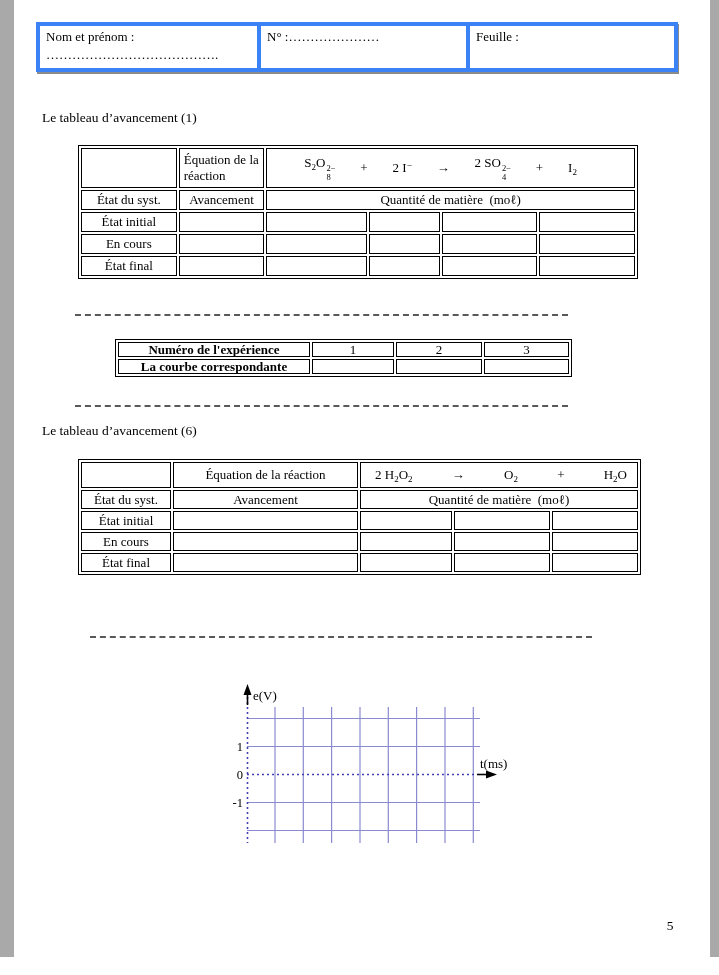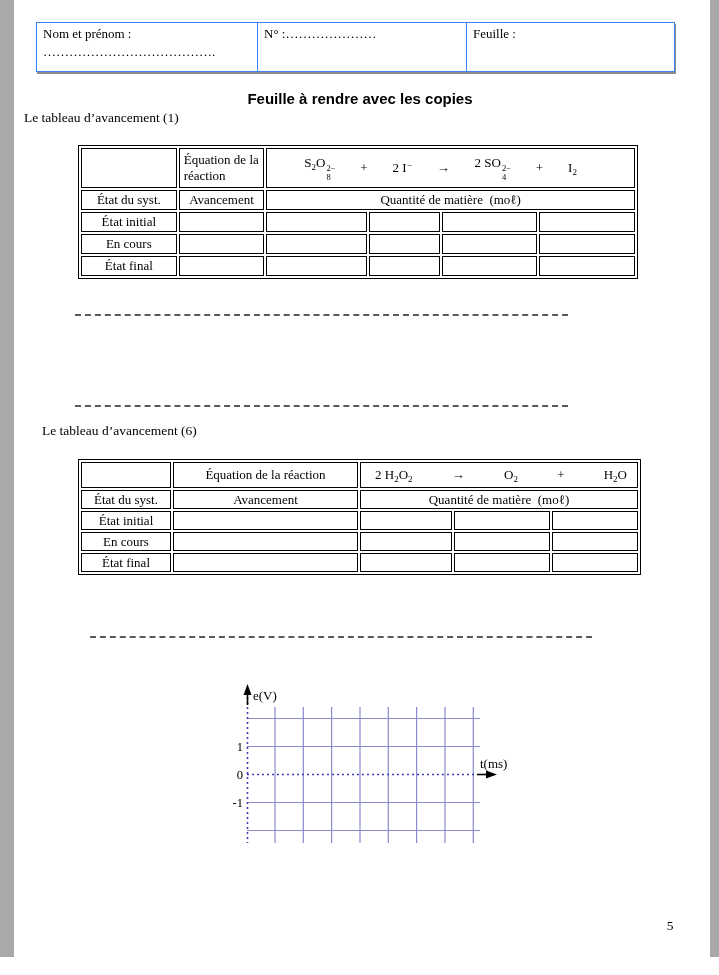--- a/index.html
+++ b/index.html
@@ -5,27 +5,27 @@
   html,body{margin:0;padding:0;background:#fff;}
   .page{position:relative;width:719px;height:975px;background:#ffffff;overflow:hidden;
         font-family:"Liberation Serif", serif;color:#000;}
   .side-strip{position:absolute;top:0;height:957px;background:#a9a9a9;}
   .side-strip.left{left:0;width:14px;}
   .side-strip.right{left:710px;width:9px;}
 
   
   .header-table{position:absolute;left:36px;top:22px;width:638px;height:50px;
         border-collapse:collapse;table-layout:fixed;box-shadow:1px 2px 0 #8b8b8b;}
-  .header-table td{border:1px solid #3b82f6;vertical-align:top;padding:2px 6px;
+  .header-table td{border:4px solid #3b82f6;vertical-align:top;padding:2px 6px;
         font-size:13px;line-height:1.35;}
 
   .title{position:absolute;left:14px;top:90px;width:692px;text-align:center;
         font-family:"Liberation Sans", sans-serif;font-weight:bold;font-size:15px;}
   .heading{position:absolute;font-size:13.5px;}
-  .h1{left:24px;top:110px;}
+  .h1{left:42px;top:110px;}
   .h2{left:42px;top:423px;}
 
   
   table.adv{border-collapse:separate;border-spacing:2px;border:1px solid #000;
         background:#fff;table-layout:fixed;position:absolute;}
   table.adv td{border:1px solid #000;text-align:center;vertical-align:middle;
         font-size:13px;padding:0 2px;overflow:hidden;white-space:nowrap;}
   .t1{left:78px;top:145px;width:560px;}
   .t1 tr.r-eq td{height:38px;}
   .t1 tr.r-sub td, .t1 tr.r-data td{height:18px;}
@@ -76,21 +76,20 @@
       <td>
         <div>Nom et prénom :</div>
         <div>………………………………….</div>
       </td>
       <td>N° :…………………</td>
       <td>Feuille :</td>
     </tr>
   </tbody>
     </table>
 
-  <div class="title">Feuille à rendre avec les copies</div>
   <div class="heading h1">Le tableau d’avancement (1)</div>
 
   <table class="adv t1">
     <colgroup>
         <col style="width:95px">
         <col style="width:85px">
         <col style="width:100px">
         <col style="width:70px">
         <col style="width:95px">
         <col style="width:95px">
@@ -144,20 +143,42 @@
           <td></td>
           <td></td>
           <td></td>
           <td></td>
     </tr>
   </tbody>
     </table>
 
   <div class="sep sep1"></div>
 
+  <table class="adv exp">
+    <colgroup>
+        <col style="width:192px">
+        <col style="width:82px">
+        <col style="width:86px">
+        <col style="width:85px">
+      </colgroup>
+    <tbody>
+        <tr>
+      <td class="b">Numéro de l'expérience</td>
+      <td>1</td>
+      <td>2</td>
+      <td>3</td>
+    </tr>
+    <tr>
+      <td class="b">La courbe correspondante</td>
+      <td></td>
+          <td></td>
+          <td></td>
+    </tr>
+  </tbody>
+    </table>
 
   <div class="sep sep2"></div>
   <div class="heading h2">Le tableau d’avancement (6)</div>
 
   <table class="adv t2">
     <colgroup>
         <col style="width:90px">
         <col style="width:185px">
         <col style="width:92px">
         <col style="width:96px">

